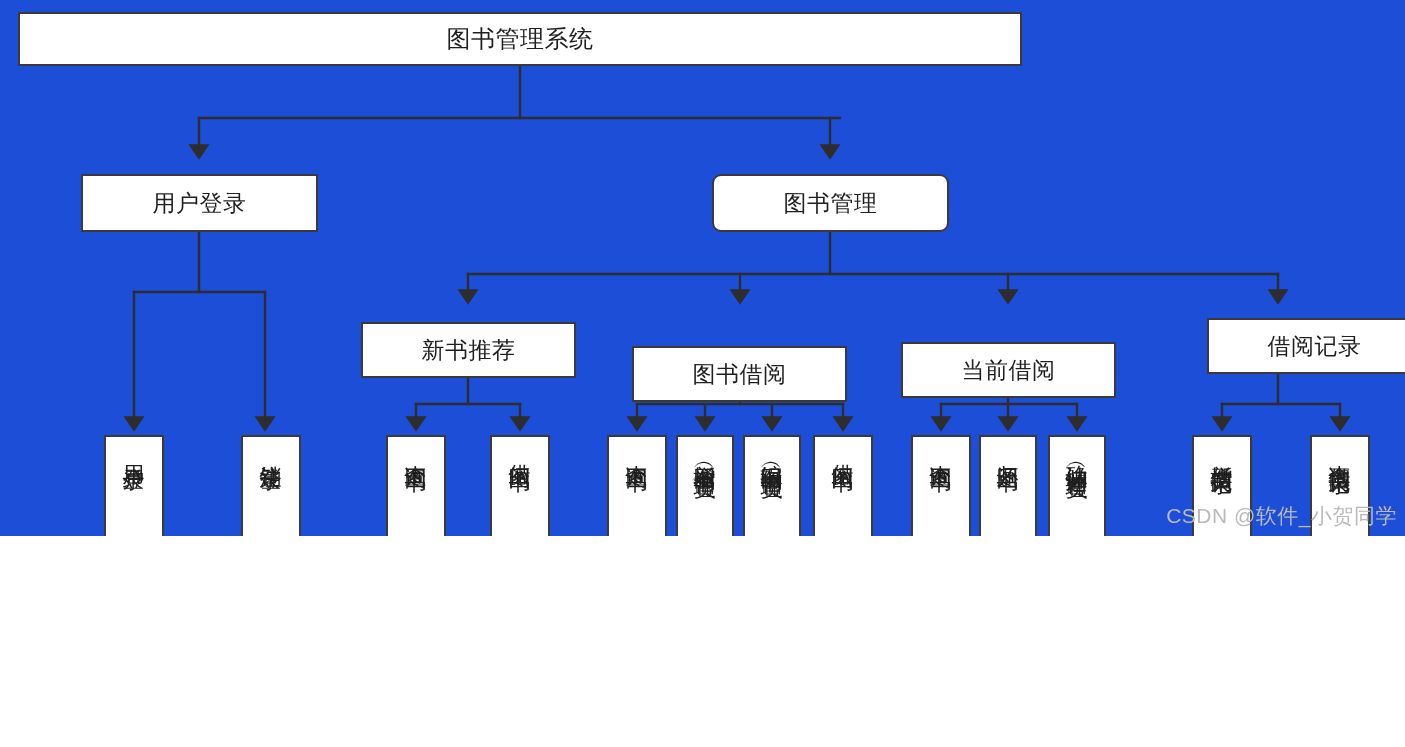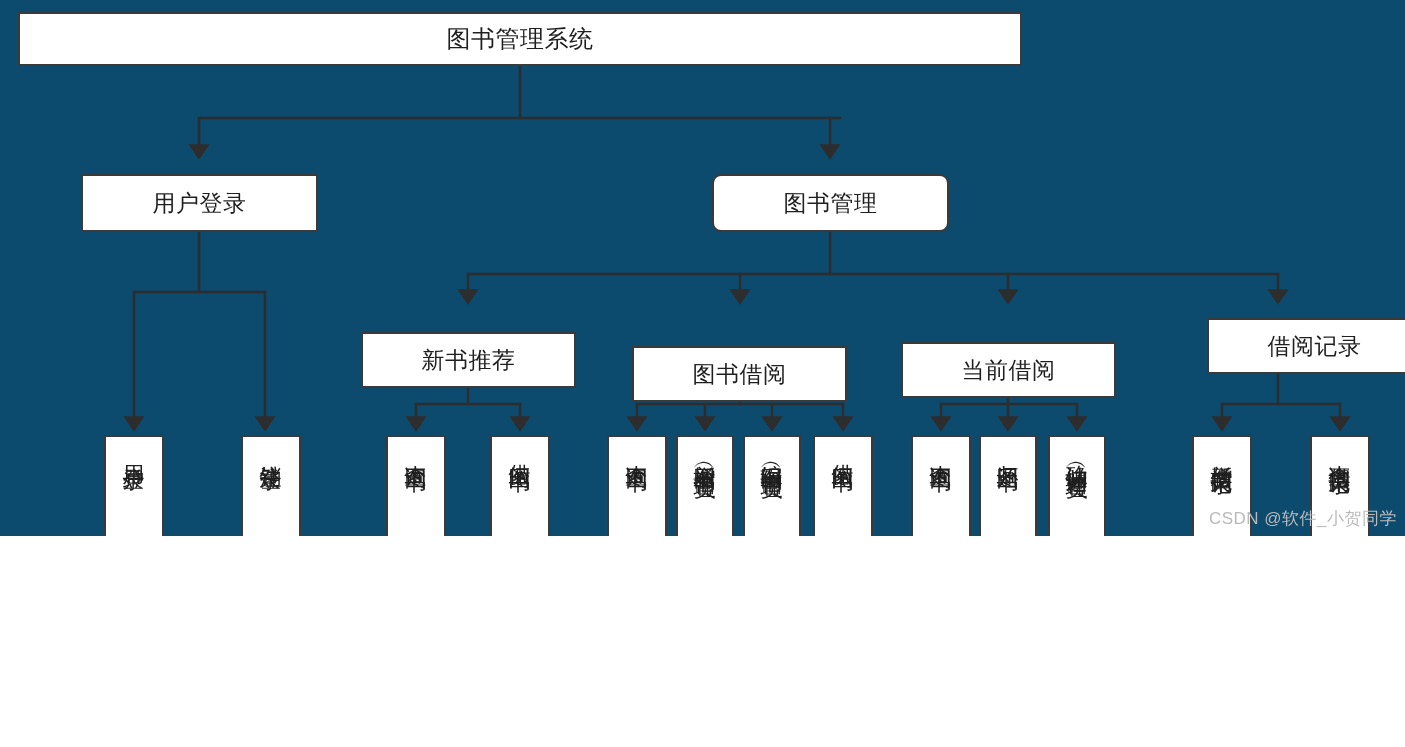--- a/index.html
+++ b/index.html
@@ -5,21 +5,21 @@
 <style>
   html,body{margin:0;padding:0;background:#ffffff;}
   body{
     font-family:"Liberation Sans","DejaVu Sans",sans-serif;
     color:#2b2b2b;
   }
   #canvas{
     position:relative;
     width:1405px;
     height:536px;
-    background:#0c4a6e;
+    background:#1d4ed8;
     overflow:hidden;
   }
   
   .node{
     position:absolute;
     box-sizing:border-box;
     background:#ffffff;
     border:2.2px solid #3a3a3a;
     display:flex;
     align-items:center;
@@ -48,21 +48,21 @@
     white-space:normal;
     max-height:100%;
   }
   
   #wires{position:absolute;left:0;top:0;width:1405px;height:747px;pointer-events:none;}
   
   #watermark{
     position:absolute;
     right:8px;
     bottom:6px;
-    font-size:17px;
+    font-size:21px;
     color:#b9b9b9;
     letter-spacing:0.5px;
     white-space:nowrap;
   }
 </style>
 </head>
 <body>
 
 <div id="canvas">
 
@@ -121,21 +121,21 @@
   </div>
 
   <div class="node" style="left:81px;top:174px;width:237px;height:58px;">
     <span class="label">用户登录</span>
   </div>
 
   <div class="node" style="left:712px;top:174px;width:237px;height:58px;border-radius:9px;">
     <span class="label">图书管理</span>
   </div>
 
-  <div class="node" style="left:361px;top:332px;width:215px;height:56px;">
+  <div class="node" style="left:361px;top:322px;width:215px;height:56px;">
     <span class="label">新书推荐</span>
   </div>
 
   <div class="node" style="left:632px;top:318px;width:215px;height:56px;margin-top:28px;">
     <span class="label">图书借阅</span>
   </div>
 
   <div class="node" style="left:901px;top:318px;width:215px;height:56px;margin-top:24px;">
     <span class="label">当前借阅</span>
   </div>

